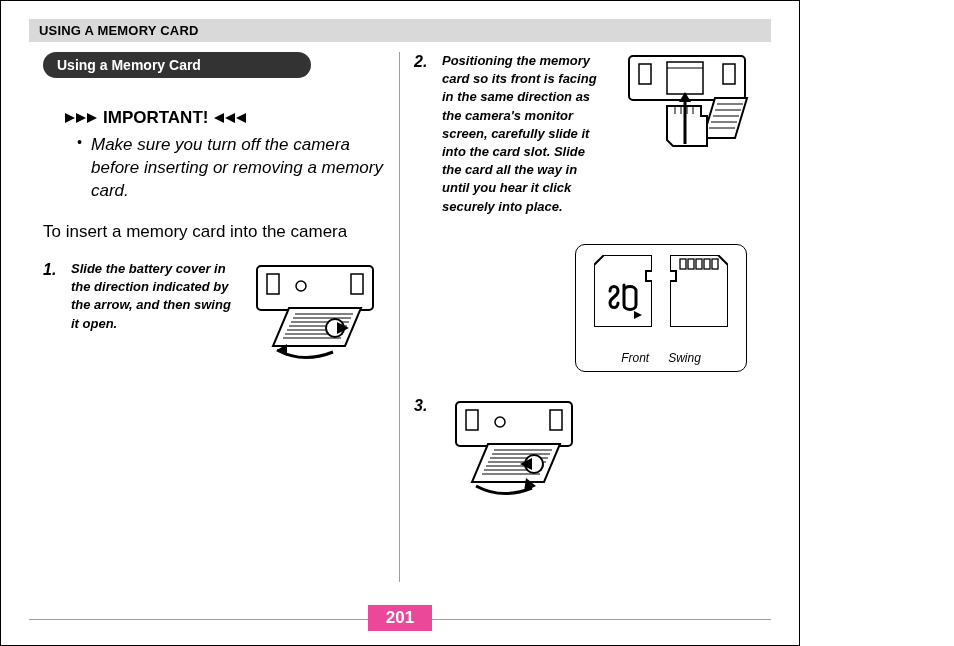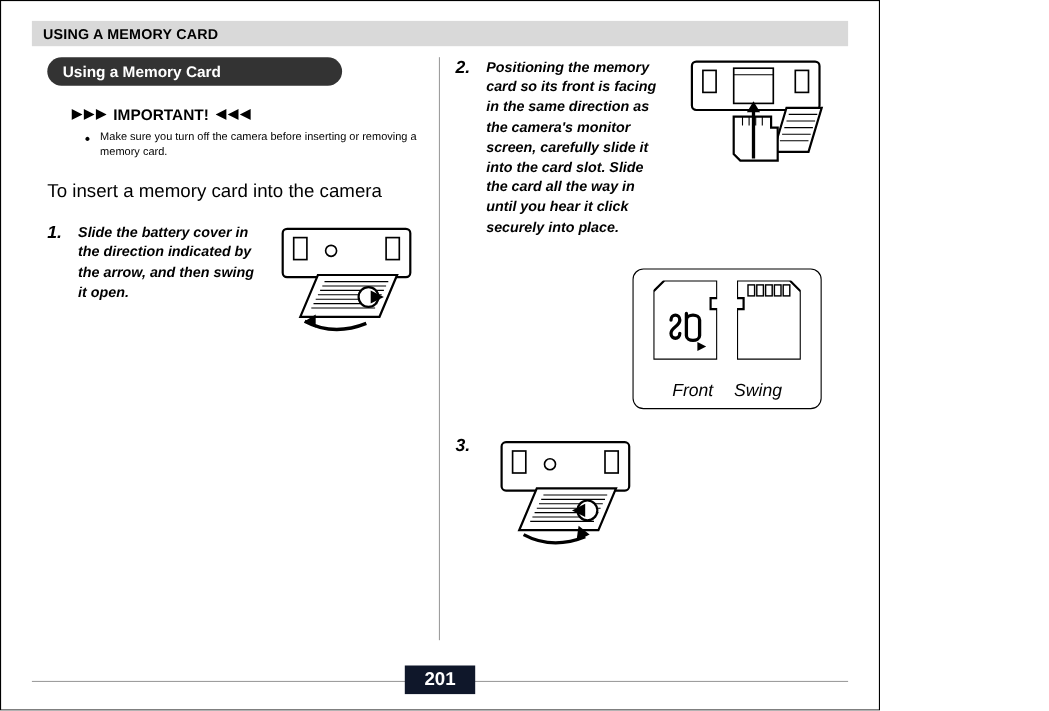--- a/index.html
+++ b/index.html
@@ -3,38 +3,38 @@
 <meta charset="utf-8">
 <style>
   * { box-sizing: border-box; margin: 0; padding: 0; }
   html, body { width: 954px; height: 646px; font-family: Arial, Helvetica, sans-serif; background: #fff; color: #000; }
   .page { position: relative; width: 800px; height: 646px; border: 1px solid #000; padding: 18px 28px 0 28px; }
   .header-bar { background: #d9d9d9; padding: 4px 10px; font-size: 13px; font-weight: bold; letter-spacing: .2px; margin-bottom: 10px; }
   .columns { display: flex; gap: 0; height: 530px; }
   .col { flex: 1 1 50%; padding: 0 14px; position: relative; }
   .col.left { border-right: 1px solid #9e9e9e; }
   .section-pill { display: inline-block; background: #333; color: #fff; font-size: 14px; font-weight: bold; padding: 5px 110px 5px 14px; border-radius: 14px; margin-bottom: 14px; }
-  .important-row { font-size: 14px; font-weight: bold; display: flex; align-items: center; gap: 6px; margin: 4px 0 6px 22px; }
+  .important-row { font-size: 17px; font-weight: bold; display: flex; align-items: center; gap: 6px; margin: 16px 0 6px 22px; }
   .arrows { display: inline-flex; gap: 1px; }
   .arrows svg { display: block; }
-  .bullets { font-size: 10px; margin: 0 0 18px 38px; }
+  .bullets { font-size: 17px; margin: 0 0 18px 38px; font-style: italic; }
   .bullets li { list-style: none; position: relative; padding-left: 10px; line-height: 1.35; margin-bottom: 4px; }
   .bullets li::before { content: "•"; position: absolute; left: -4px; top: -1px; font-size: 14px; }
   .subheading { font-size: 17px; font-weight: normal; margin: 10px 0 18px 0; line-height: 1.25; }
   .step-row { display: flex; align-items: flex-start; gap: 10px; margin-bottom: 28px; }
   .step-num { font-size: 16px; font-weight: bold; font-style: italic; min-width: 18px; line-height: 1.25; }
   .step-text { font-size: 13px; font-weight: bold; line-height: 1.4; flex: 0 1 240px; font-style: italic; }
   .step-img { flex: 0 0 auto; }
   .illus { width: 142px; height: 108px; }
   .sd-diagram { width: 172px; height: 128px; border: 1.5px solid #000; border-radius: 10px; margin: 0 10px 24px auto; display: flex; flex-direction: column; align-items: center; justify-content: space-between; padding: 10px 12px 6px; }
   .sd-cards { display: flex; gap: 18px; }
-  .sd-label-row { display: flex; gap: 19px; font-size: 16px; font-style: italic; }
+  .sd-label-row { display: flex; gap: 19px; font-size: 12px; font-style: italic; }
   .footer { position: absolute; left: 28px; right: 28px; bottom: 14px; }
   .footer-line { position: absolute; left: 0; right: 0; top: 14px; height: 1px; background: #9e9e9e; }
-  .page-num { position: relative; margin: 0 auto; width: 64px; text-align: center; background: #0f172a; color: #fff; font-size: 17px; font-weight: bold; padding: 3px 0; z-index: 1; }
+  .page-num { position: relative; margin: 0 auto; width: 64px; text-align: center; background: #ec4899; color: #fff; font-size: 17px; font-weight: bold; padding: 3px 0; z-index: 1; }
 </style>
 </head>
 <body>
 
 <div class="page">
 
   <div class="header-bar">
     <span>USING A MEMORY CARD</span>
   </div>
 

